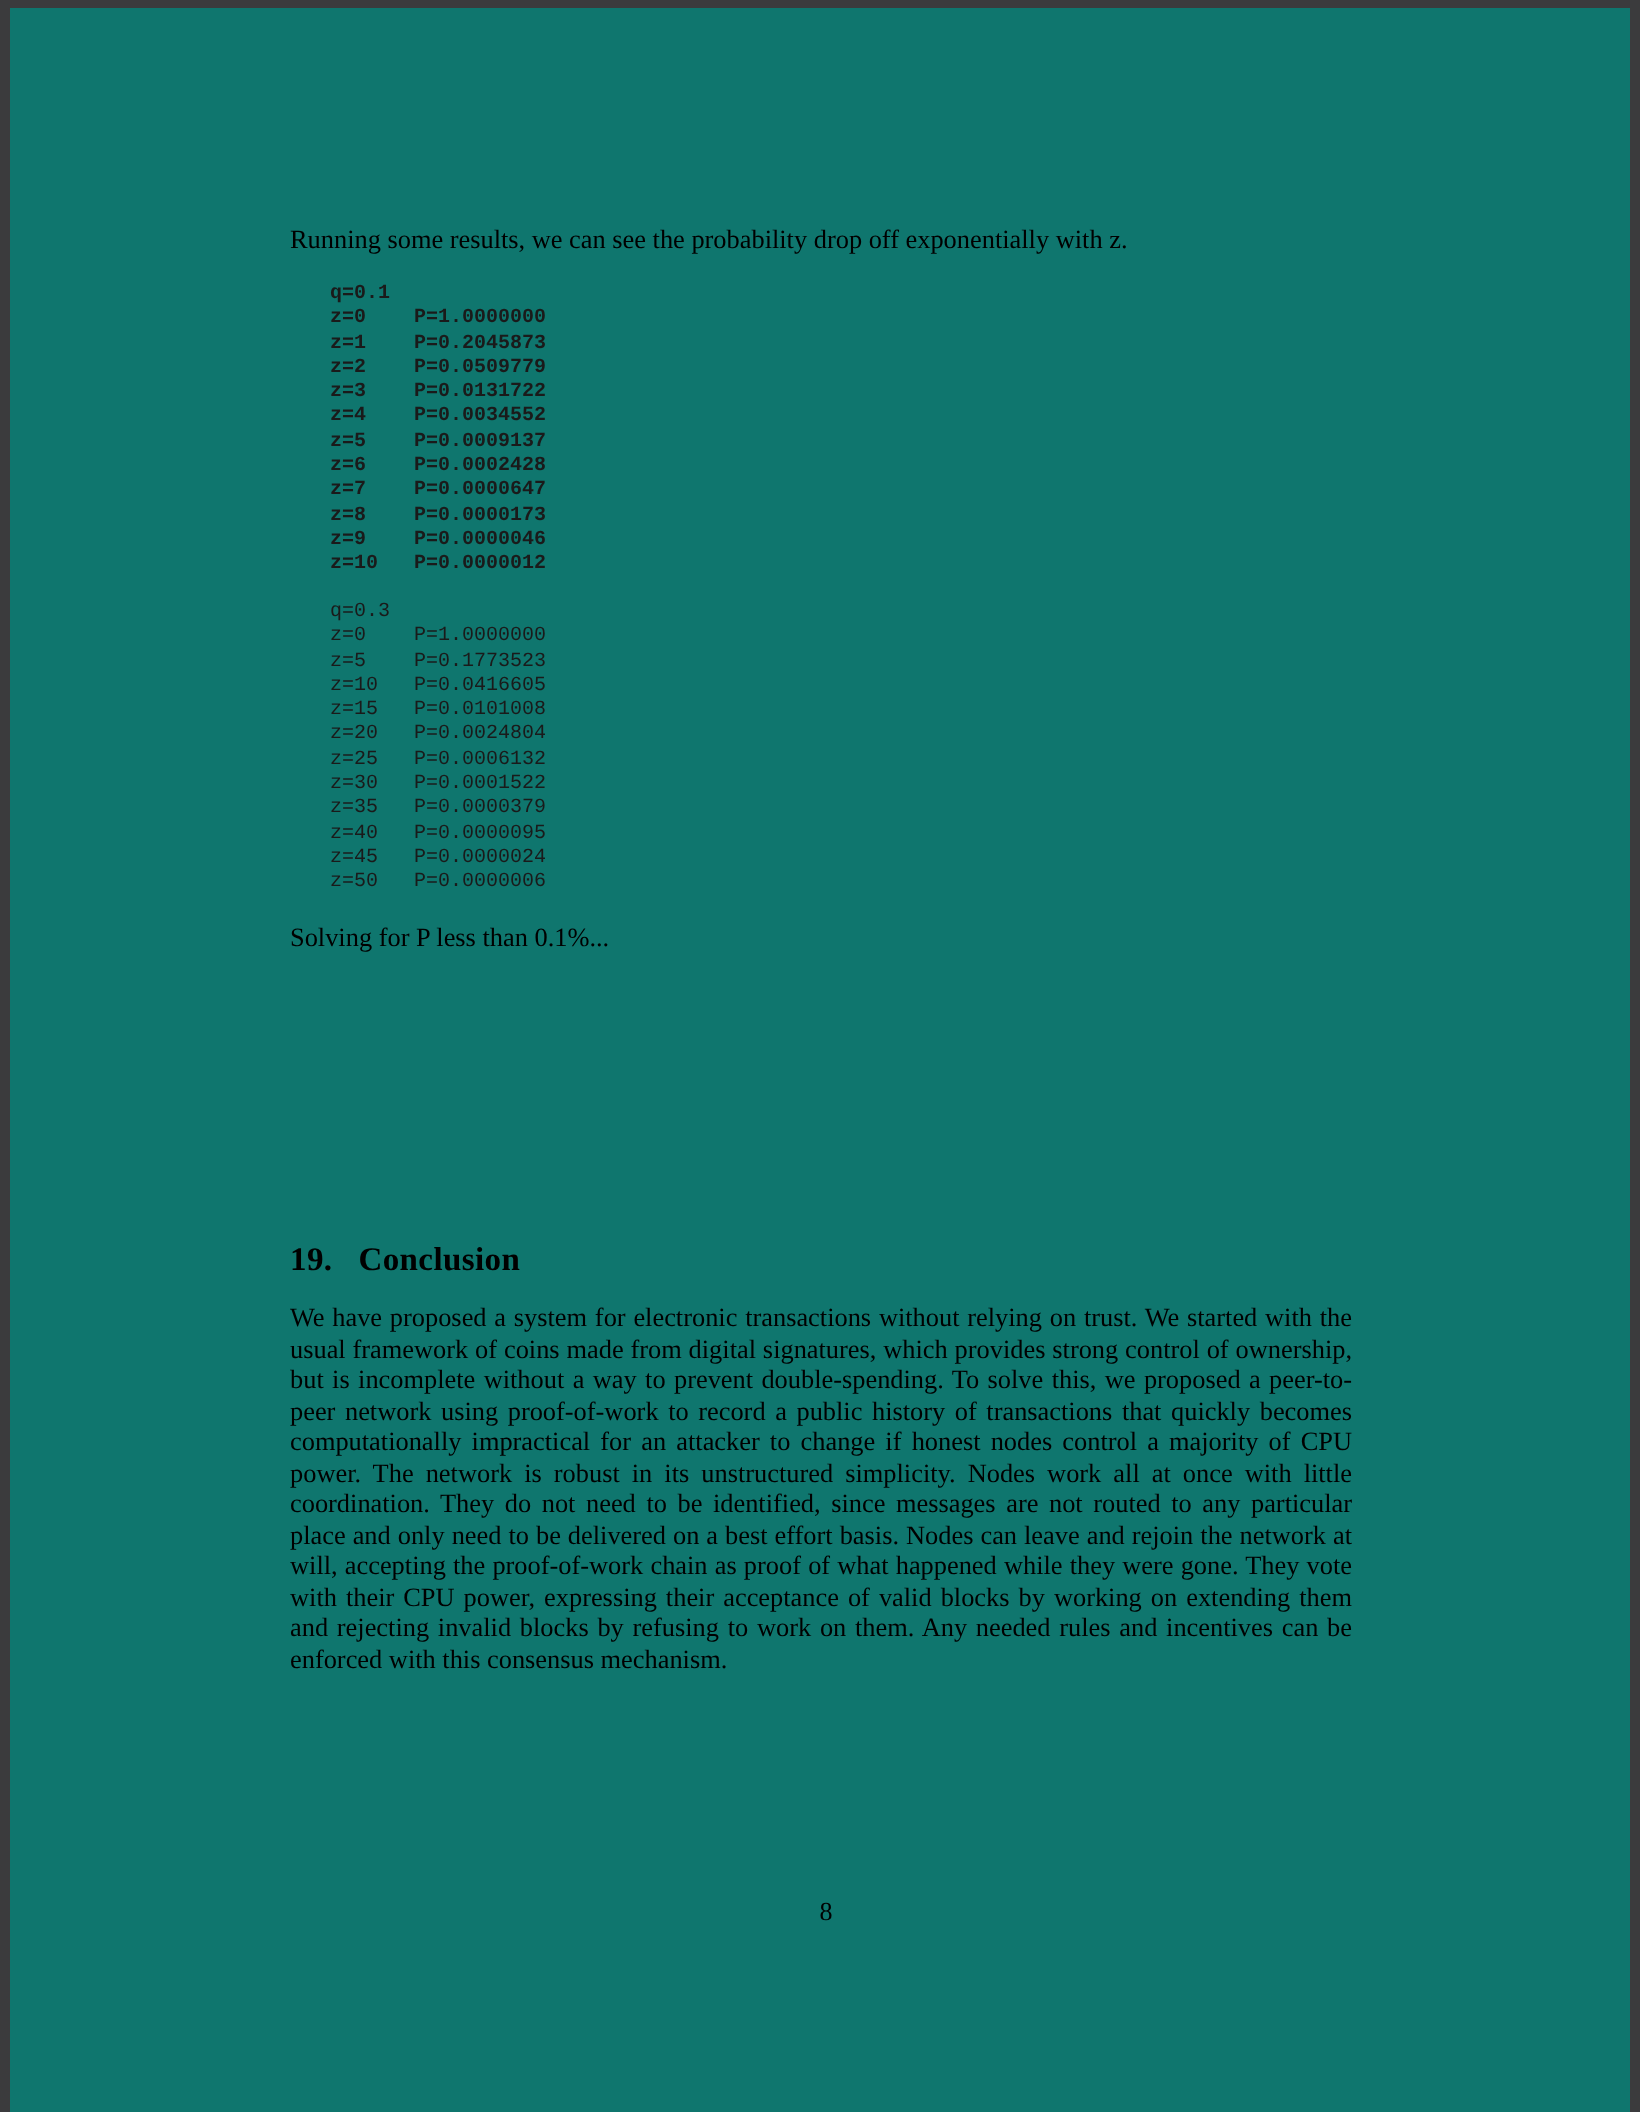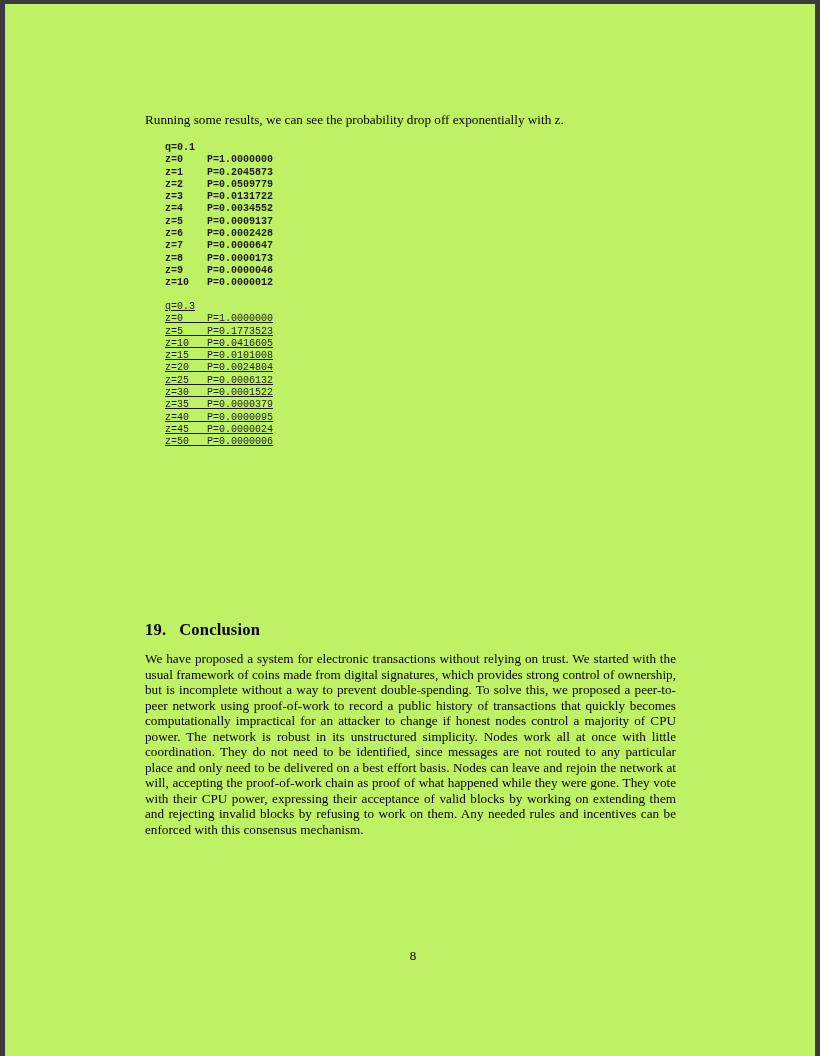--- a/index.html
+++ b/index.html
@@ -5,21 +5,21 @@
   * { margin: 0; padding: 0; box-sizing: border-box; }
   html, body {
     background: #ffffff;
     font-family: "Liberation Serif", serif;
     color: #000000;
   }
   .page {
     position: relative;
     width: 820px;
     height: 1056px;
-    background: #bef264;
+    background: #0f766e;
     border-left: 5px solid #3b3b3d;
     border-right: 5px solid #3b3b3d;
     border-top: 4px solid #3b3b3d;
     overflow: hidden;
   }
   .intro {
     position: absolute;
     left: 140px;
     top: 108px;
     width: 536px;
@@ -28,21 +28,21 @@
   }
   pre.code {
     position: absolute;
     left: 160px;
     font-family: "Liberation Mono", "DejaVu Sans Mono", monospace;
     font-size: 10px;
     line-height: 12.3px;
     color: #1a1a1a;
   }
   .code-q01 { top: 138px; font-weight: bold; }
-  .code-q03 { top: 297px; text-decoration: underline; }
+  .code-q03 { top: 297px; }
   .solving {
     position: absolute;
     left: 140px;
     top: 457px;
     width: 536px;
     font-size: 13.2px;
     line-height: 16px;
   }
   .code-solve { top: 486px; }
   .heading {
@@ -99,20 +99,21 @@
 z=10   P=0.0416605
 z=15   P=0.0101008
 z=20   P=0.0024804
 z=25   P=0.0006132
 z=30   P=0.0001522
 z=35   P=0.0000379
 z=40   P=0.0000095
 z=45   P=0.0000024
 z=50   P=0.0000006</pre>
 
+  <p class="solving">Solving for P less than 0.1%...</p>
 
 
   <h2 class="heading">
     <span class="sec-num">19.</span><span class="sec-title">Conclusion</span>
   </h2>
 
   <p class="body-par">We have proposed a system for electronic transactions without relying on trust.  We started with the usual framework of coins made from digital signatures, which provides strong control of ownership, but is incomplete without a way to prevent double-spending.  To solve this, we proposed a peer-to-peer network using proof-of-work to record a public history of transactions that quickly becomes computationally impractical for an attacker to change if honest nodes control a majority of CPU power.  The network is robust in its unstructured simplicity.  Nodes work all at once with little coordination.  They do not need to be identified, since messages are not routed to any particular place and only need to be delivered on a best effort basis.  Nodes can leave and rejoin the network at will, accepting the proof-of-work chain as proof of what happened while they were gone.  They vote with their CPU power, expressing their acceptance of valid blocks by working on extending them and rejecting invalid blocks by refusing to work on them.  Any needed rules and incentives can be enforced with this consensus mechanism.</p>
 
   <div class="page-num">8</div>
 

